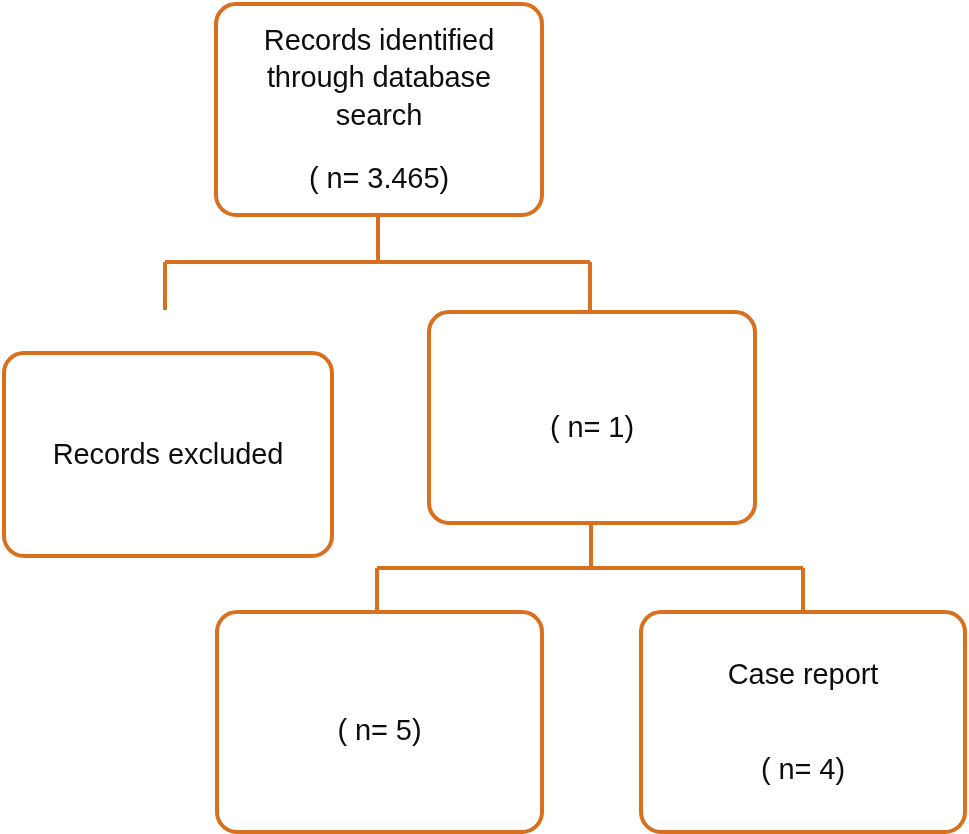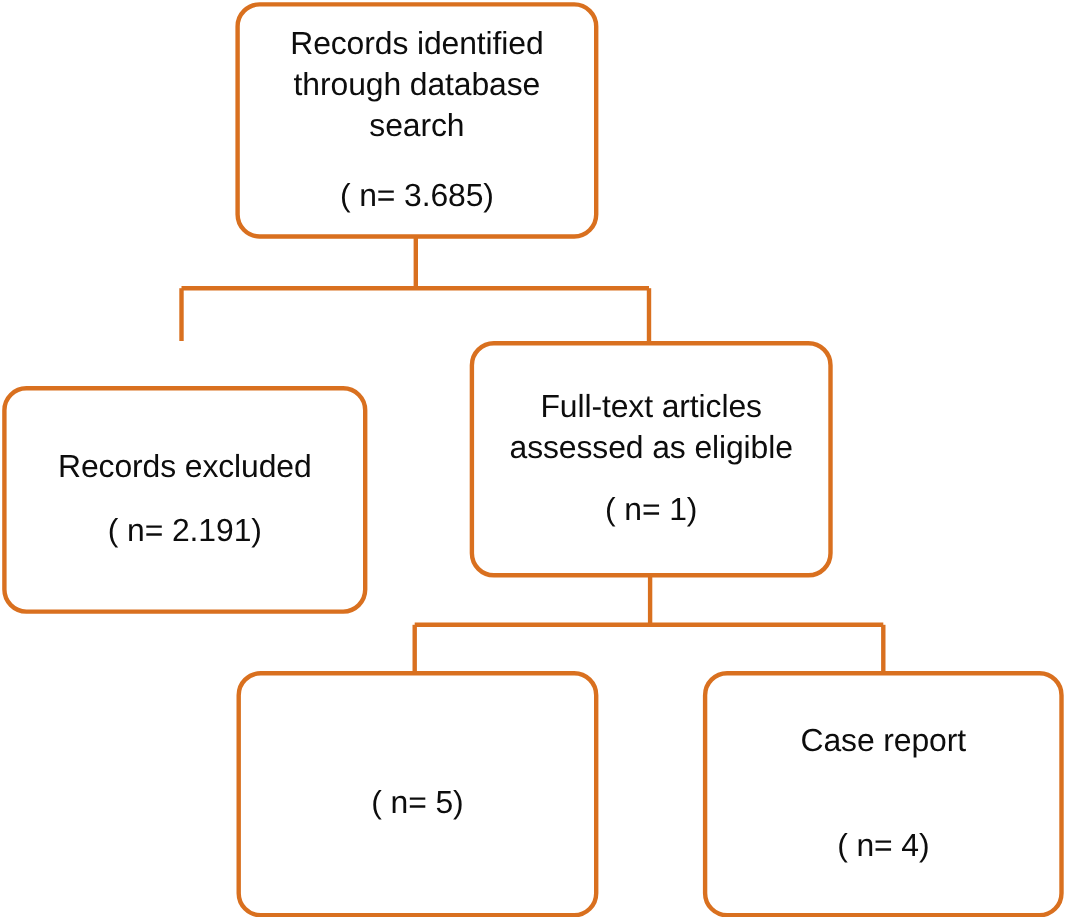--- a/index.html
+++ b/index.html
@@ -105,31 +105,28 @@
       <path d="M 377 568 L 803 568"></path>
       <path d="M 377 568 L 377 610"></path>
       <path d="M 803 568 L 803 610"></path>
     </g>
   </svg>
 
   <div class="flow-box" id="node-identified">
     <div class="box-title">Records identified
 through database
 search</div>
-    <div class="box-count">( n= 3.685)</div>
+    <div class="box-count">( n= 3.465)</div>
   </div>
 
   <div class="flow-box" id="node-excluded">
     <div class="box-title">Records excluded</div>
-    <div class="box-count">( n= 2.191)</div>
   </div>
 
   <div class="flow-box" id="node-eligible">
-    <div class="box-title">Full-text articles
-assessed as eligible</div>
     <div class="box-count">( n= 1)</div>
   </div>
 
   <div class="flow-box" id="node-cohort">
     <div class="box-count">( n= 5)</div>
   </div>
 
   <div class="flow-box" id="node-case">
     <div class="box-title">Case report</div>
     <div class="box-count">( n= 4)</div>

